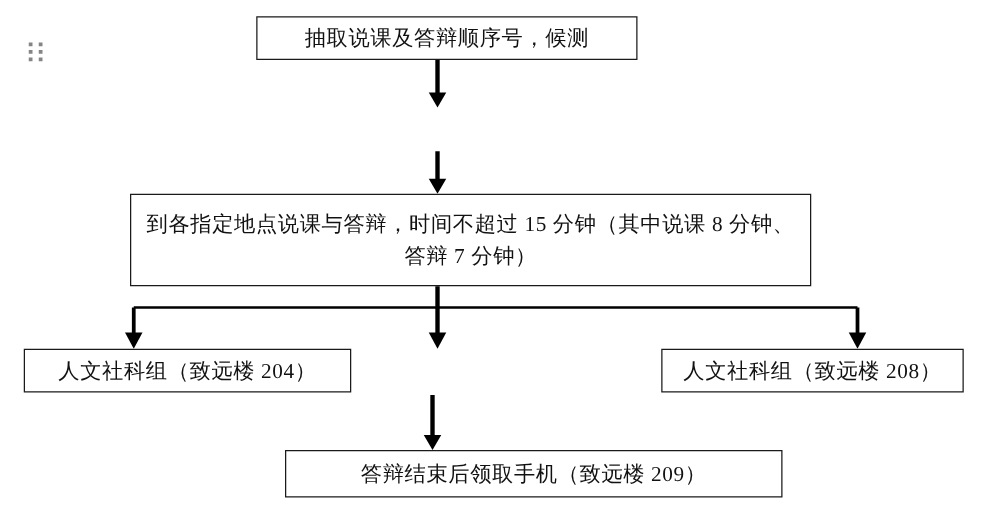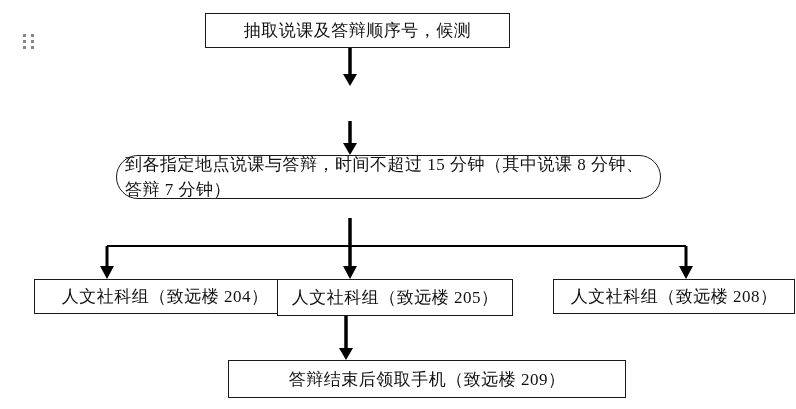--- a/index.html
+++ b/index.html
@@ -23,20 +23,21 @@
   .stem{stroke:var(--line);fill:none;}
   .hline{stroke:var(--line);fill:none;}
   .head{fill:var(--line);stroke:none;}
   .node{
     position:absolute;
     border:1.5px solid var(--box_border);
     background:var(--background);
     display:flex;
     align-items:center;
     justify-content:center;
+    text-align:center;
     font-size:17px;
     line-height:25px;
     letter-spacing:0.5px;
     padding:2px 8px;
   }
   .grip{
     position:absolute;
     left:20px;top:32px;
     width:17px;height:19px;
     display:grid;
@@ -86,23 +87,22 @@
     <line class="stem" x1="686" y1="246" x2="686" y2="268" stroke-width="3"></line>
     <polygon class="head" points="679,266 693,266 686,279"></polygon>
 
     <line class="stem" x1="346" y1="316" x2="346" y2="350" stroke-width="3.5"></line>
     <polygon class="head" points="339,348 353,348 346,360"></polygon>
   </svg>
 
   <div class="node" style="left:205px;top:13px;width:305px;height:35px;">抽取说课及答辩顺序号，候测</div>
 
 
-  <div class="node" style="left:116px;top:155px;width:545px;height:44px;border-radius:22px;">到各指定地点说课与答辩，时间不超过 15 分钟（其中说课 8 分钟、答辩 7 分钟）</div>
+  <div class="node" style="left:104px;top:155px;width:545px;height:74px;">到各指定地点说课与答辩，时间不超过 15 分钟（其中说课 8 分钟、答辩 7 分钟）</div>
 
-  <div class="node" style="left:19px;top:279px;width:262px;height:35px;margin-left:15px;">人文社科组（致远楼 204）</div>
+  <div class="node" style="left:19px;top:279px;width:262px;height:35px;">人文社科组（致远楼 204）</div>
 
-  <div class="node" style="left:277px;top:279px;width:236px;height:37px;">人文社科组（致远楼 205）</div>
 
-  <div class="node" style="left:529px;top:279px;width:242px;height:35px;margin-left:24px;">人文社科组（致远楼 208）</div>
+  <div class="node" style="left:529px;top:279px;width:242px;height:35px;">人文社科组（致远楼 208）</div>
 
   <div class="node" style="left:228px;top:360px;width:398px;height:38px;">答辩结束后领取手机（致远楼 209）</div>
 
 </div>
 
 </body></html>

